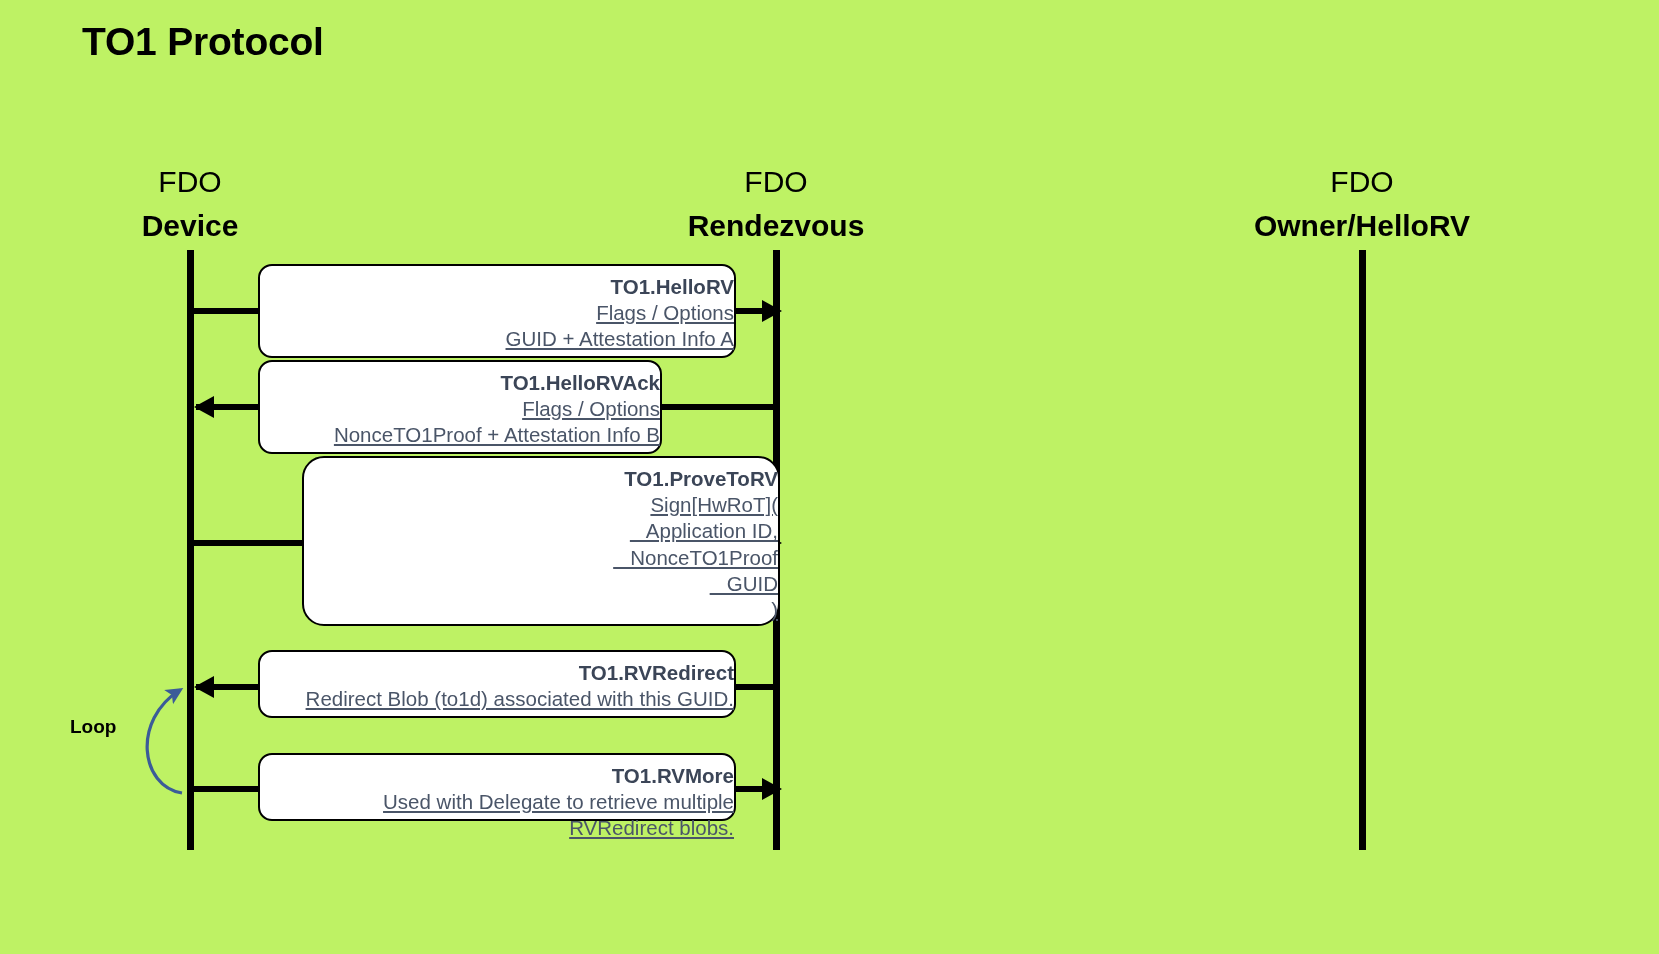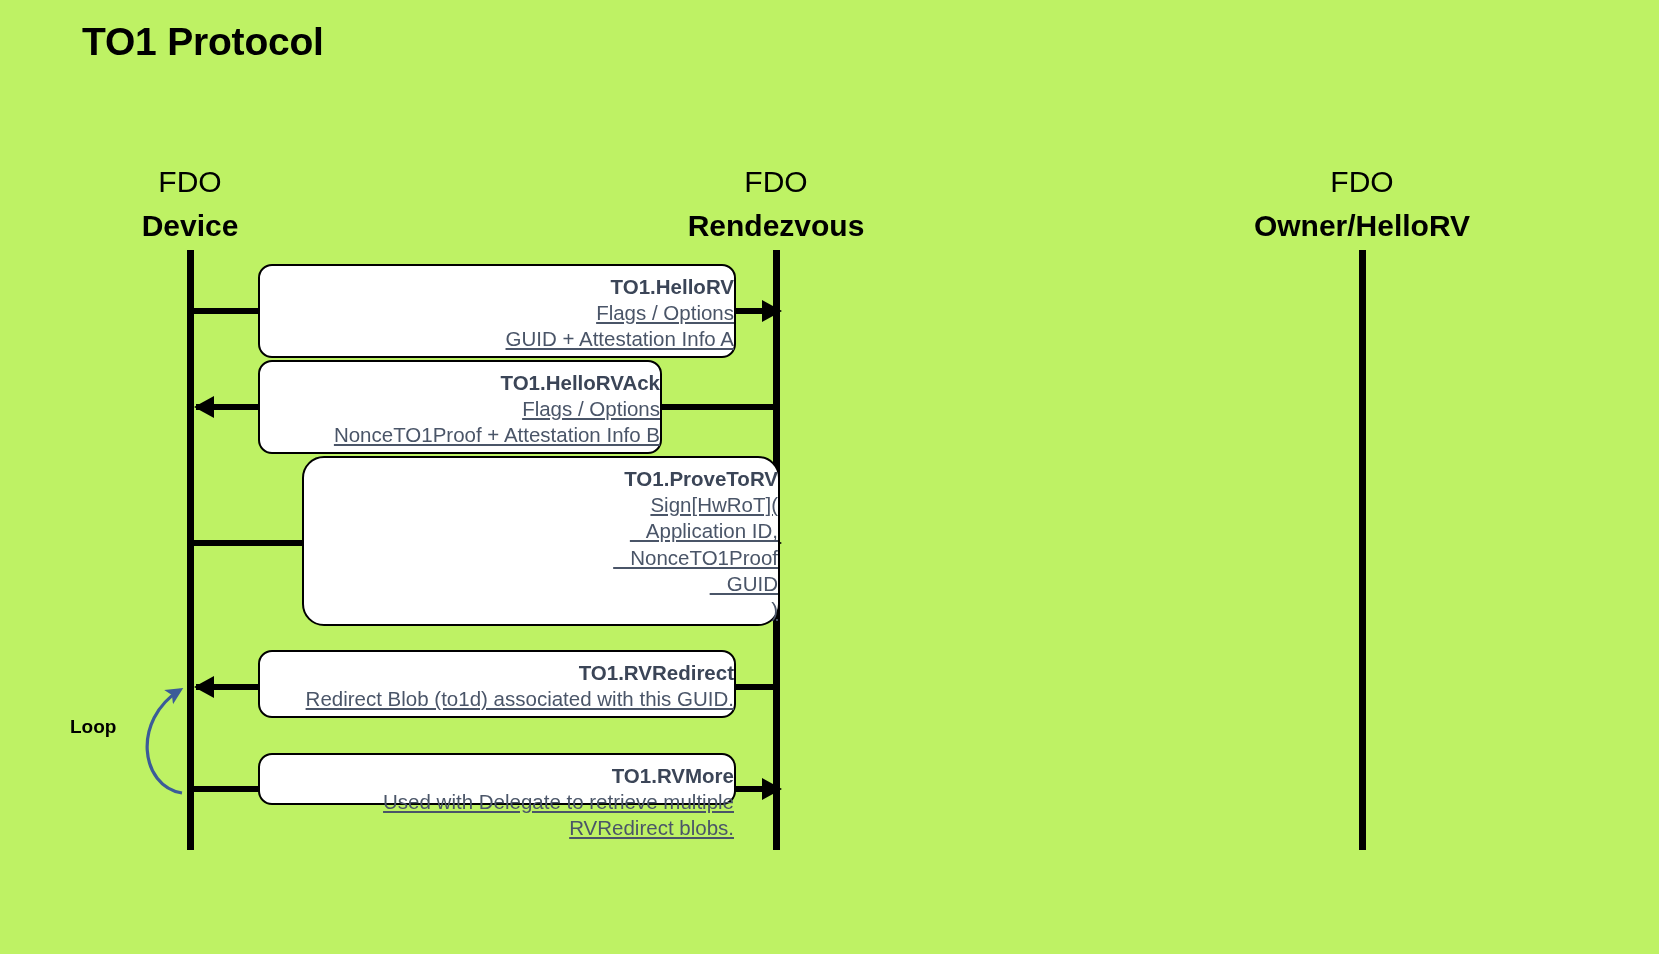--- a/index.html
+++ b/index.html
@@ -168,21 +168,21 @@
 
   <div class="arrow-line" style="left:196px; top:684px; width:584px;"></div>
   <div class="arrow-head left" style="left:194px; top:676px;"></div>
   <div class="msgbox" style="left:258px; top:650px; width:478px; height:68px;">
     <span class="mtitle">TO1.RVRedirect</span>
     <span class="mline">Redirect Blob (to1d) associated with this GUID.</span>
   </div>
 
   <div class="arrow-line" style="left:190px; top:786px; width:590px;"></div>
   <div class="arrow-head right" style="left:762px; top:778px;"></div>
-  <div class="msgbox" style="left:258px; top:753px; width:478px; height:52px;">
+  <div class="msgbox" style="left:258px; top:753px; width:478px; height:68px;">
     <span class="mtitle">TO1.RVMore</span>
     <span class="mline">Used with Delegate to retrieve multiple</span>
     <span class="mline">RVRedirect blobs.</span>
   </div>
 
   <div id="loop-label" style="left:70px; top:716px;">Loop</div>
 
   <svg id="loop-arc" viewBox="0 0 110 160" xmlns="http://www.w3.org/2000/svg">
     <defs>
       <marker id="loopArrowHead" markerWidth="6" markerHeight="6" refX="4.2" refY="3" orient="auto" markerUnits="strokeWidth">

